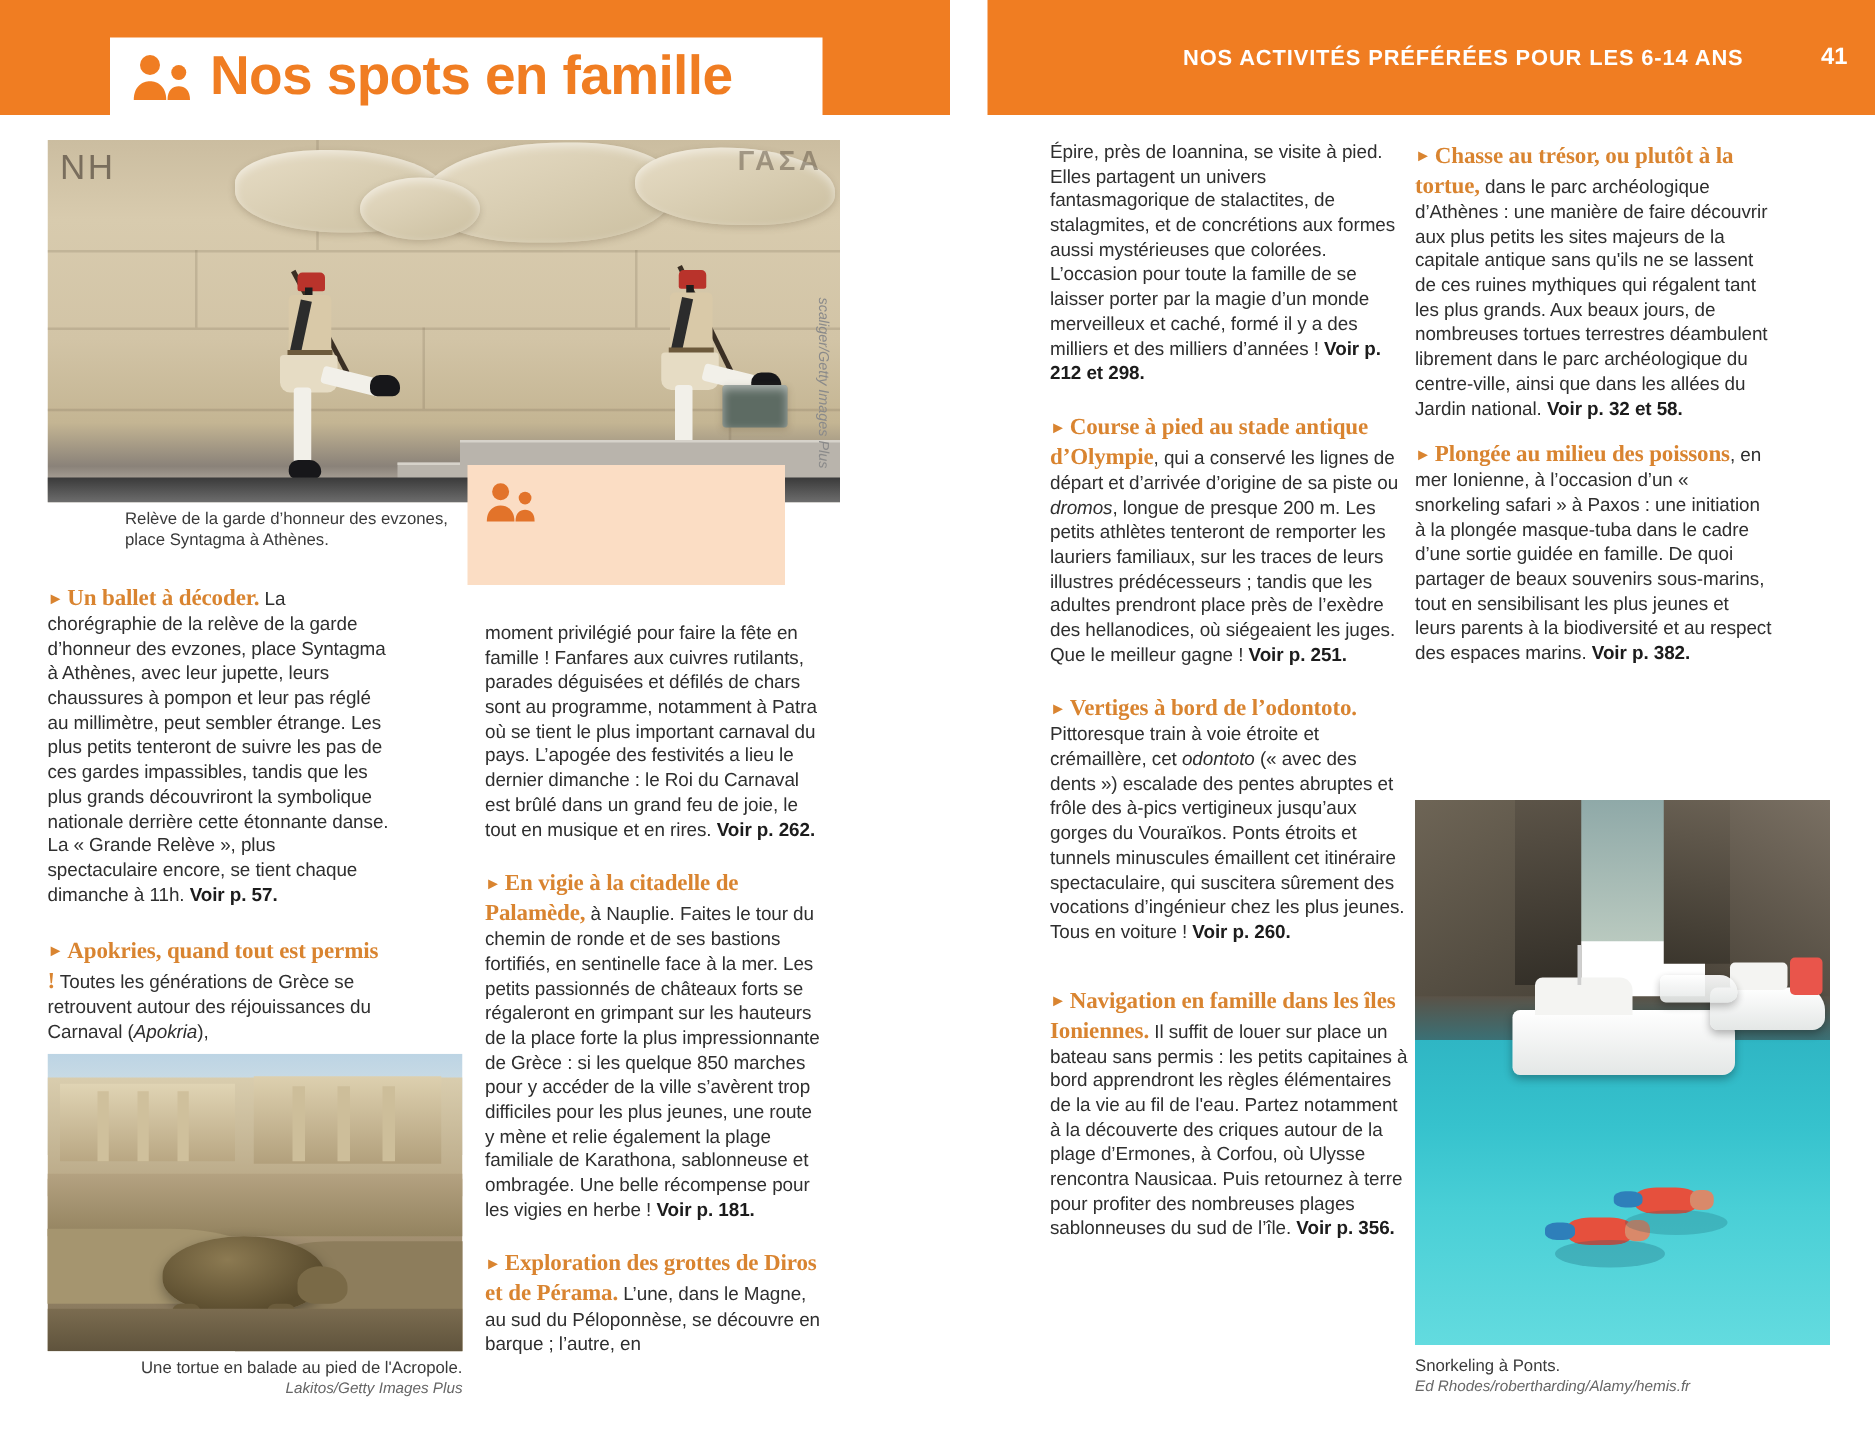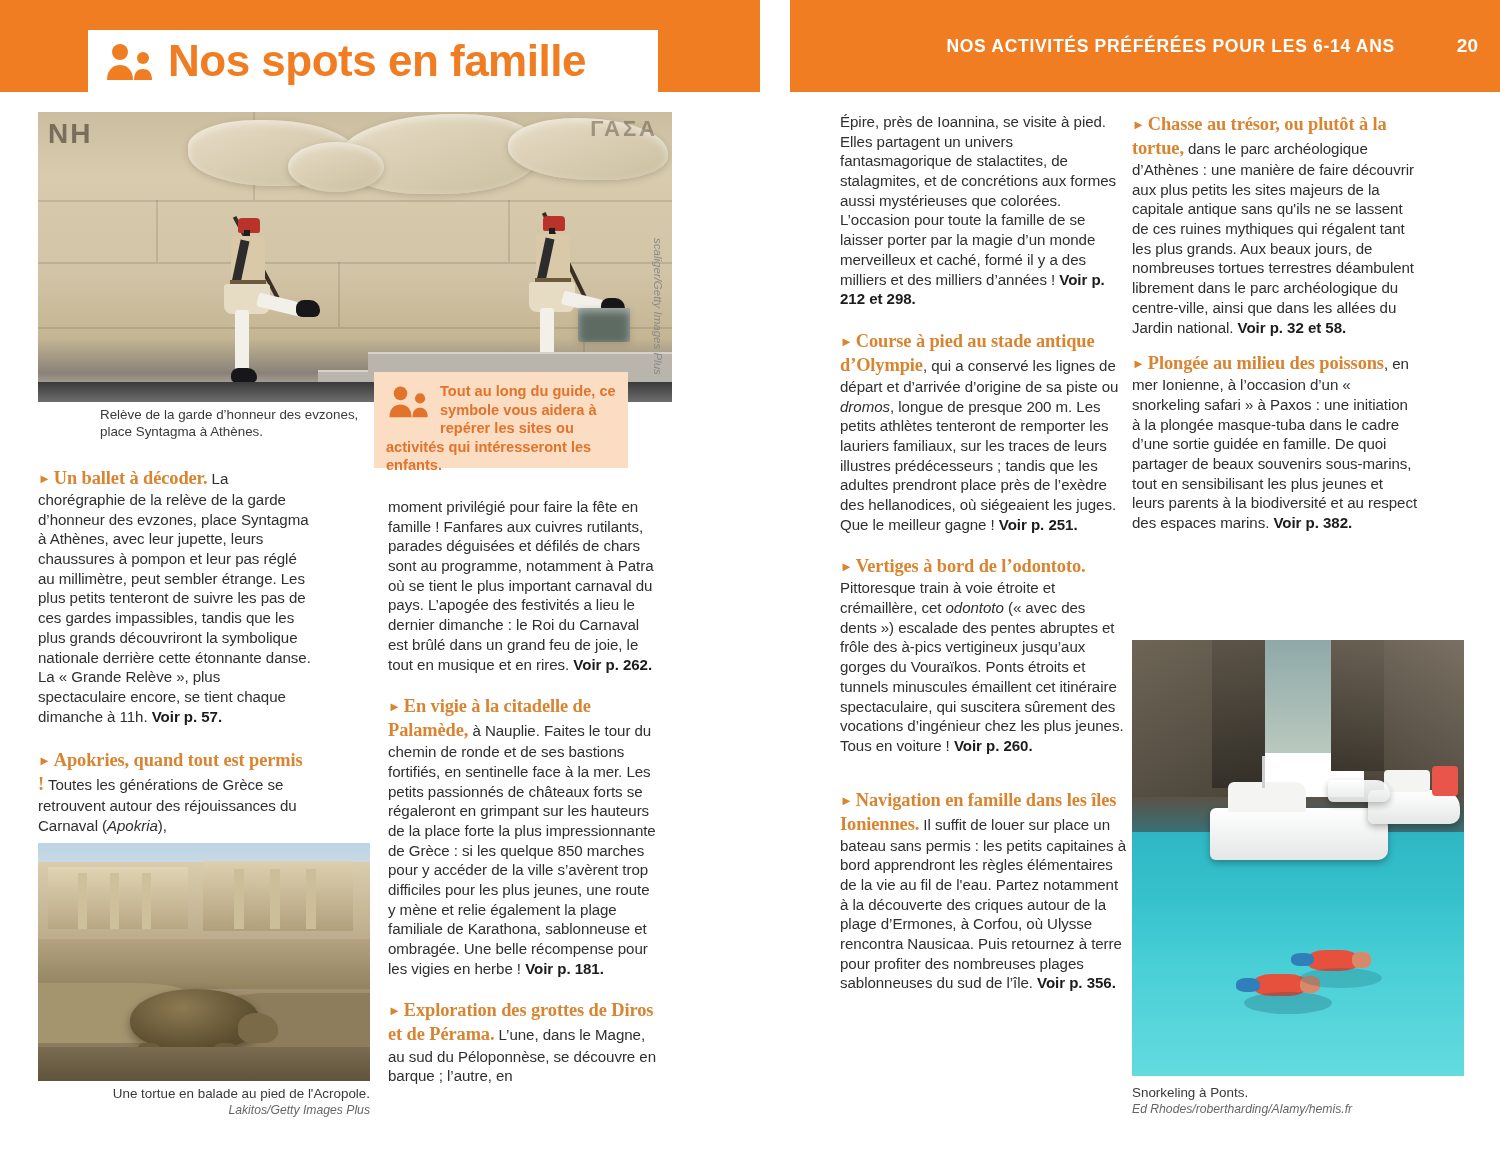--- a/index.html
+++ b/index.html
@@ -153,21 +153,21 @@
   .ev-body { position:absolute; background:#d9c9a8; border-radius:4px; }
   .ev-skirt { position:absolute; background:#e6dcc4; border-radius:3px 3px 8px 8px; }
   .ev-belt { position:absolute; background:#6d5a3c; }
   .ev-leg { position:absolute; background:#f2f0e9; border-radius:3px; }
   .ev-shoe { position:absolute; background:#17171a; border-radius:8px 10px 6px 6px; }
   .ev-rifle { position:absolute; background:#3a2f24; transform-origin: bottom left; }
   .ev-sash { position:absolute; background:#2c2c2c; }
   .step { position:absolute; background:#b9b4ac; border-top:2px solid #d6d2ca; }
   .nh-letters {
     position:absolute; left:10px; top:6px;
-    font-size:28px; color:#5d5245; font-weight:bold; letter-spacing:2px; opacity:.75;
+    font-size:28px; color:#5d5245; font-weight:normal; letter-spacing:2px; opacity:.75;
   }
   .ga-letters {
     position:absolute; right:14px; top:4px;
     font-size:22px; color:#6b5f4e; font-weight:bold; letter-spacing:3px; opacity:.55;
   }
   #credit-evzones {
     position: absolute;
     left: 664px; top: 238px;
     width: 170px;
     transform: rotate(90deg);
@@ -245,21 +245,21 @@
     <circle cx="16" cy="11" r="8" fill="#F07D22"></circle>
     <path d="M3 39 C3 28 10 24 16 24 C22 24 29 28 29 39 Z" fill="#F07D22"></path>
     <circle cx="39" cy="17" r="6" fill="#F07D22"></circle>
     <path d="M30 39 C30 31 34 28 39 28 C44 28 48 31 48 39 Z" fill="#F07D22"></path>
   </svg>
   <span class="title-text">Nos spots en famille</span>
 </div>
 
 <div class="right-head-inner">
   <span class="section-kicker">NOS ACTIVITÉS PRÉFÉRÉES POUR LES 6-14 ANS</span>
-  <span class="page-number">20</span>
+  <span class="page-number">41</span>
 </div>
 
 <div class="photo" id="photo-evzones">
   <div class="wall"></div>
   <div class="block-line" style="left:0;top:88px;width:100%;height:2px;"></div>
   <div class="block-line" style="left:0;top:150px;width:100%;height:2px;"></div>
   <div class="block-line" style="left:0;top:215px;width:100%;height:2px;"></div>
   <div class="block-line" style="left:118px;top:88px;width:2px;height:62px;"></div>
   <div class="block-line" style="left:300px;top:150px;width:2px;height:65px;"></div>
   <div class="block-line" style="left:470px;top:88px;width:2px;height:62px;"></div>
@@ -311,21 +311,20 @@
   <span>Relève de la garde d’honneur des evzones, place Syntagma à Athènes.</span>
 </div>
 
 <div style="position:absolute;left:374px;top:372px;width:254px;height:96px;background:#FBDDC4;padding:10px 12px 10px 12px;box-sizing:border-box;">
   <svg style="float:left;width:46px;height:34px;margin:2px 8px 2px 0;" viewBox="0 0 52 40">
     <circle cx="16" cy="11" r="8" fill="#E2732A"></circle>
     <path d="M3 39 C3 28 10 24 16 24 C22 24 29 28 29 39 Z" fill="#E2732A"></path>
     <circle cx="39" cy="17" r="6" fill="#E2732A"></circle>
     <path d="M30 39 C30 31 34 28 39 28 C44 28 48 31 48 39 Z" fill="#E2732A"></path>
   </svg>
-  <span style="font-size:14.6px;line-height:1.27;font-weight:bold;color:#E2732A;">Tout au long du guide, ce symbole vous aidera à repérer les sites ou activités qui intéresseront les enfants.</span>
 </div>
 
 <div class="col" id="col1" style="top:466px; width:274px;">
 
   <p class="para">
     <span class="tri">►</span><span class="entry-head">Un ballet à décoder.</span>
     <span>La chorégraphie de la relève de la garde d’honneur des evzones, place Syntagma à Athènes, avec leur jupette, leurs chaussures à pompon et leur pas réglé au millimètre, peut sembler étrange. Les plus petits tenteront de suivre les pas de ces gardes impassibles, tandis que les plus grands découvriront la symbolique nationale derrière cette étonnante danse. La « Grande Relève », plus spectaculaire encore, se tient chaque dimanche à 11h. </span><span class="ref">Voir p. 57.</span>
   </p>
 
   <p class="para" style="margin-top:22px;">

